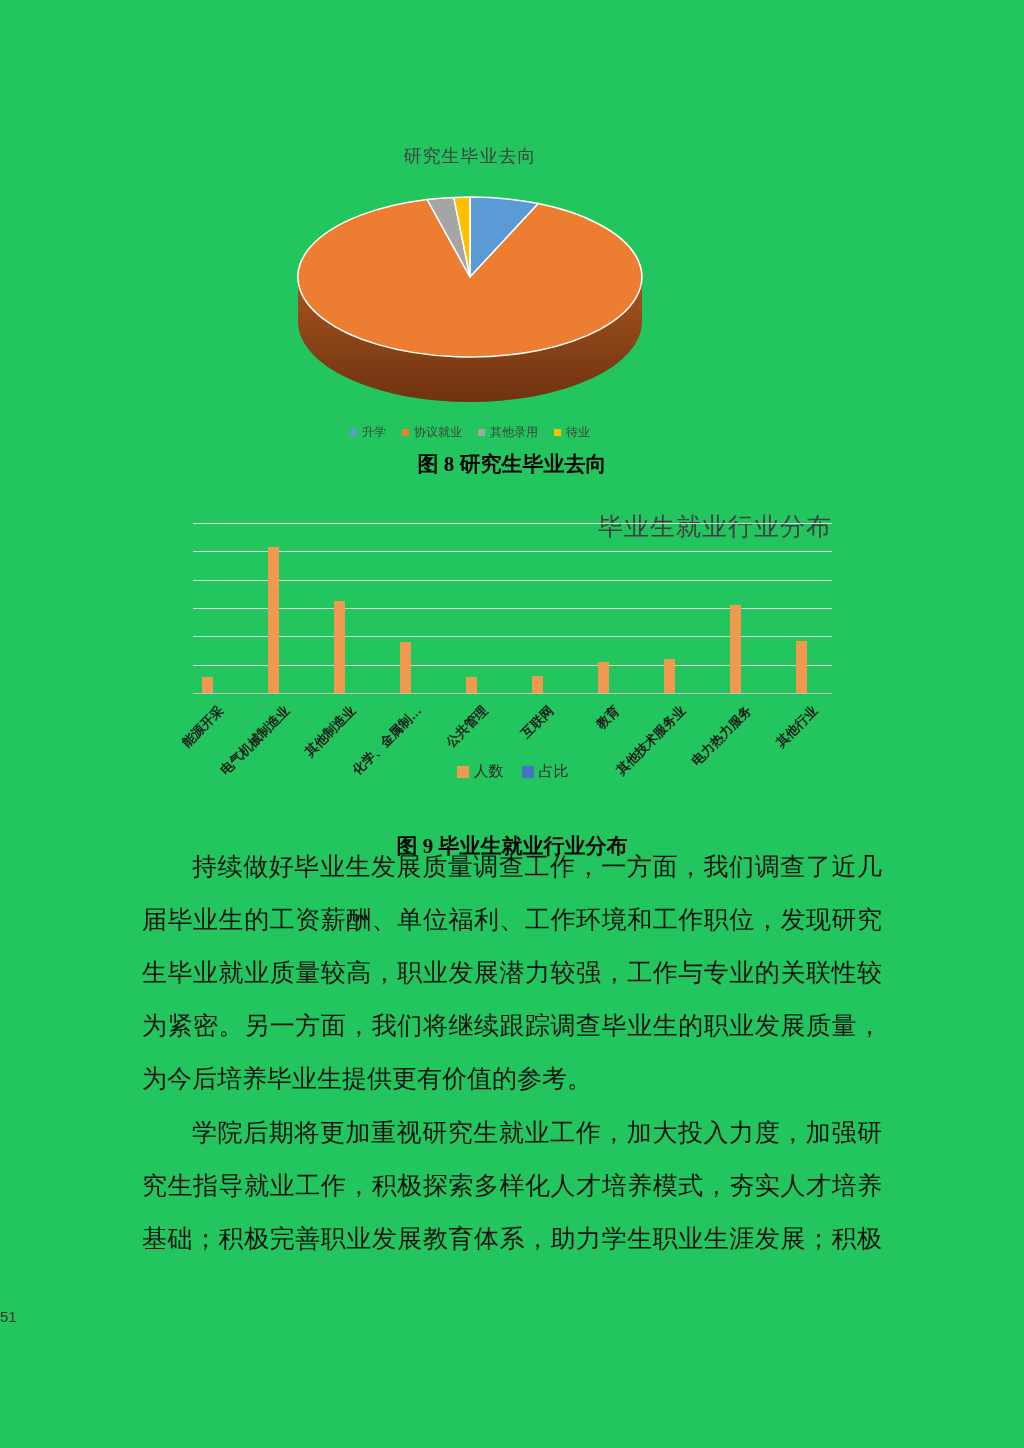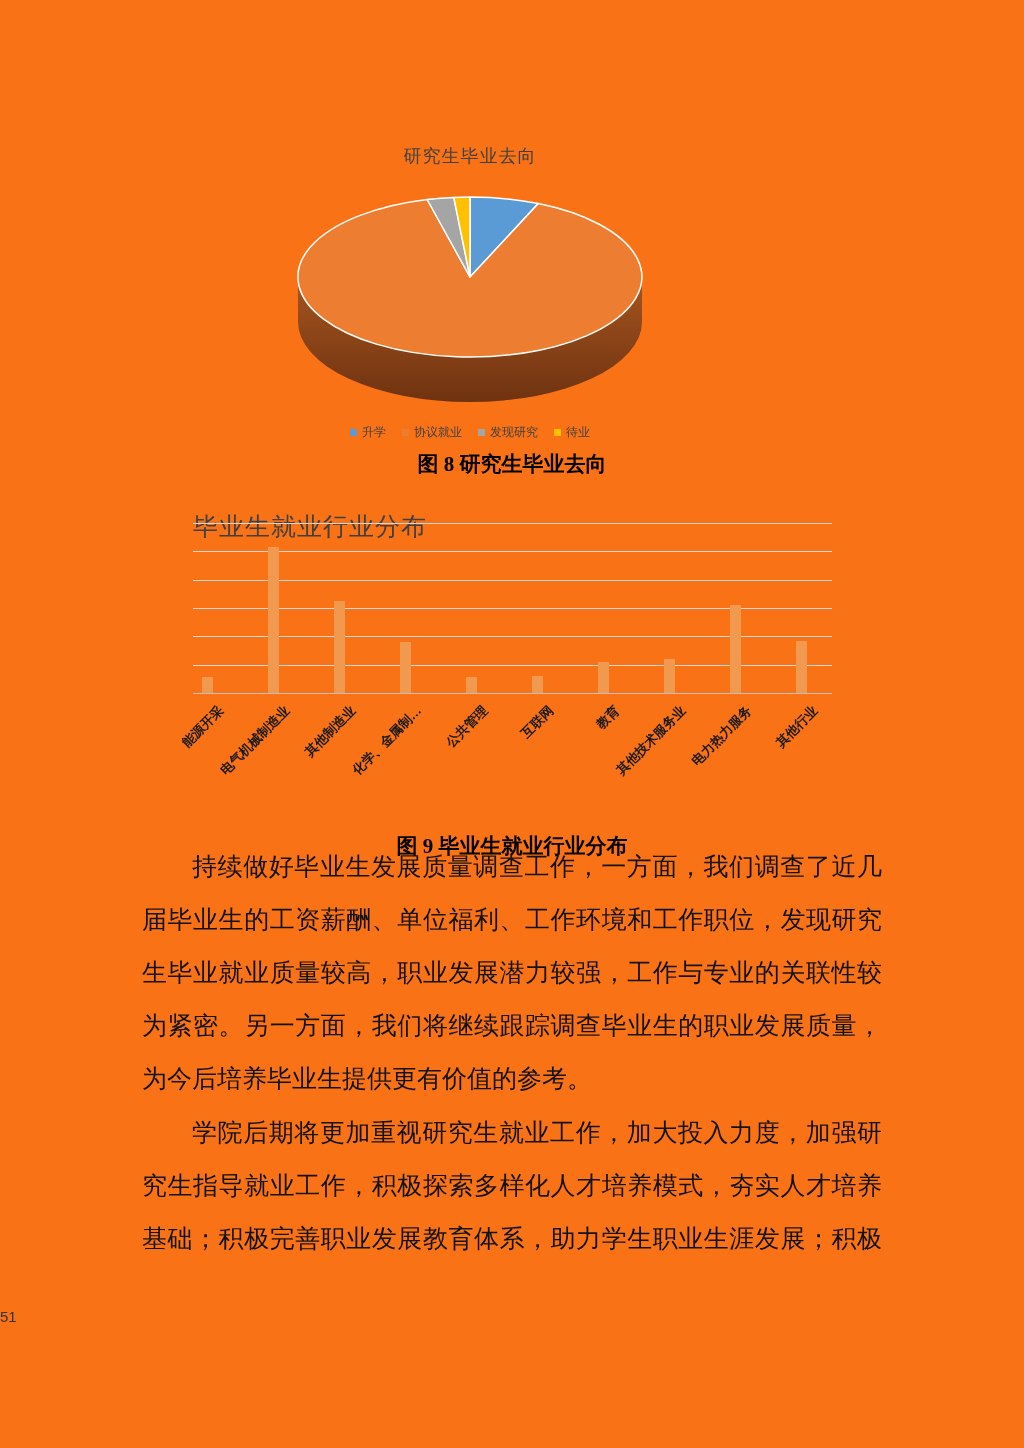--- a/index.html
+++ b/index.html
@@ -1,18 +1,18 @@
 <!DOCTYPE html>
 <html><head>
 <meta charset="utf-8">
 <style>
   html,body { margin:0; padding:0; background:#e8e8e8; }
   .page {
     position:relative; width:1024px; height:1448px; margin:0 auto;
-    background:#f97316; overflow:hidden;
+    background:#22c55e; overflow:hidden;
     font-family:"Liberation Sans","DejaVu Sans",sans-serif;
   }
 
   
   .pie-title {
     position:absolute; left:280px; top:144px; width:380px;
     text-align:center; font-size:18px; color:#404040; letter-spacing:1px;
   }
   #pie-svg { position:absolute; left:280px; top:188px; }
   .pie-legend {
@@ -28,21 +28,21 @@
     position:absolute; left:142px; width:740px; text-align:center;
     font-family:"Liberation Serif","DejaVu Serif",serif;
     font-weight:700; font-size:21px; color:#000;
   }
   .caption8 { top:450px; }
   .caption9 { top:800px;margin-top:32px; }
 
   
   #barchart { position:absolute; left:193px; top:510px; width:639px; height:300px; }
   .bar-title {
-    position:absolute; left:0; right:0; top:0; text-align:left;
+    position:absolute; left:0; right:0; top:0; text-align:right;
     font-size:25px; color:#404040; letter-spacing:1px;
   }
   .gridline { position:absolute; left:0; right:0; height:1px; background:#D9D9D9; }
   .gridline.base { background:#C0C0C0; }
   .bar { position:absolute; width:11px; }
   .xlabel {
     position:absolute; white-space:nowrap;
     font-size:13px; font-weight:700; color:#1a1a1a;
     transform:rotate(-45deg) translateX(-100%); transform-origin:0 0;
   }
@@ -93,21 +93,21 @@
       <span class="legend-item">
         <span class="legend-swatch" style="background: rgb(91, 155, 213);"></span>
         <span>升学</span>
       </span>
       <span class="legend-item">
         <span class="legend-swatch" style="background: rgb(237, 125, 49);"></span>
         <span>协议就业</span>
       </span>
       <span class="legend-item">
         <span class="legend-swatch" style="background: rgb(165, 165, 165);"></span>
-        <span>发现研究</span>
+        <span>其他录用</span>
       </span>
       <span class="legend-item">
         <span class="legend-swatch" style="background: rgb(255, 192, 0);"></span>
         <span>待业</span>
       </span>
     </div>
   <div class="caption caption8">图 8 研究生毕业去向</div>
 
   <div id="barchart">
     <div class="bar-title">毕业生就业行业分布</div>
@@ -133,20 +133,30 @@
         <div class="xlabel" style="left: 351.5px; top: 192px;">互联网</div>
         <div class="bar" style="left: 405px; top: 151.8px; height: 31.2px; background: rgb(240, 153, 79);"></div>
         <div class="xlabel" style="left: 417.5px; top: 192px;">教育</div>
         <div class="bar" style="left: 471px; top: 149px; height: 34px; background: rgb(240, 153, 79);"></div>
         <div class="xlabel" style="left: 483.5px; top: 192px;">其他技术服务业</div>
         <div class="bar" style="left: 537px; top: 95.2px; height: 87.8px; background: rgb(240, 153, 79);"></div>
         <div class="xlabel" style="left: 549.5px; top: 192px;">电力热力服务</div>
         <div class="bar" style="left: 603px; top: 130.6px; height: 52.4px; background: rgb(240, 153, 79);"></div>
         <div class="xlabel" style="left: 615.5px; top: 192px;">其他行业</div>
       </div>
+    <div class="bar-legend" id="bar-legend">
+        <span class="legend-item">
+          <span class="legend-swatch" style="background: rgb(240, 153, 79);"></span>
+          <span>人数</span>
+        </span>
+        <span class="legend-item">
+          <span class="legend-swatch" style="background: rgb(68, 114, 196);"></span>
+          <span>占比</span>
+        </span>
+      </div>
   </div>
   <div class="caption caption9">图 9 毕业生就业行业分布</div>
 
   <div id="paras">
       <div class="para para1">
         <div class="line first">持续做好毕业生发展质量调查工作，一方面，我们调查了近几</div>
         <div class="line">届毕业生的工资薪酬、单位福利、工作环境和工作职位，发现研究</div>
         <div class="line">生毕业就业质量较高，职业发展潜力较强，工作与专业的关联性较</div>
         <div class="line">为紧密。另一方面，我们将继续跟踪调查毕业生的职业发展质量，</div>
         <div class="line short">为今后培养毕业生提供更有价值的参考。</div>

